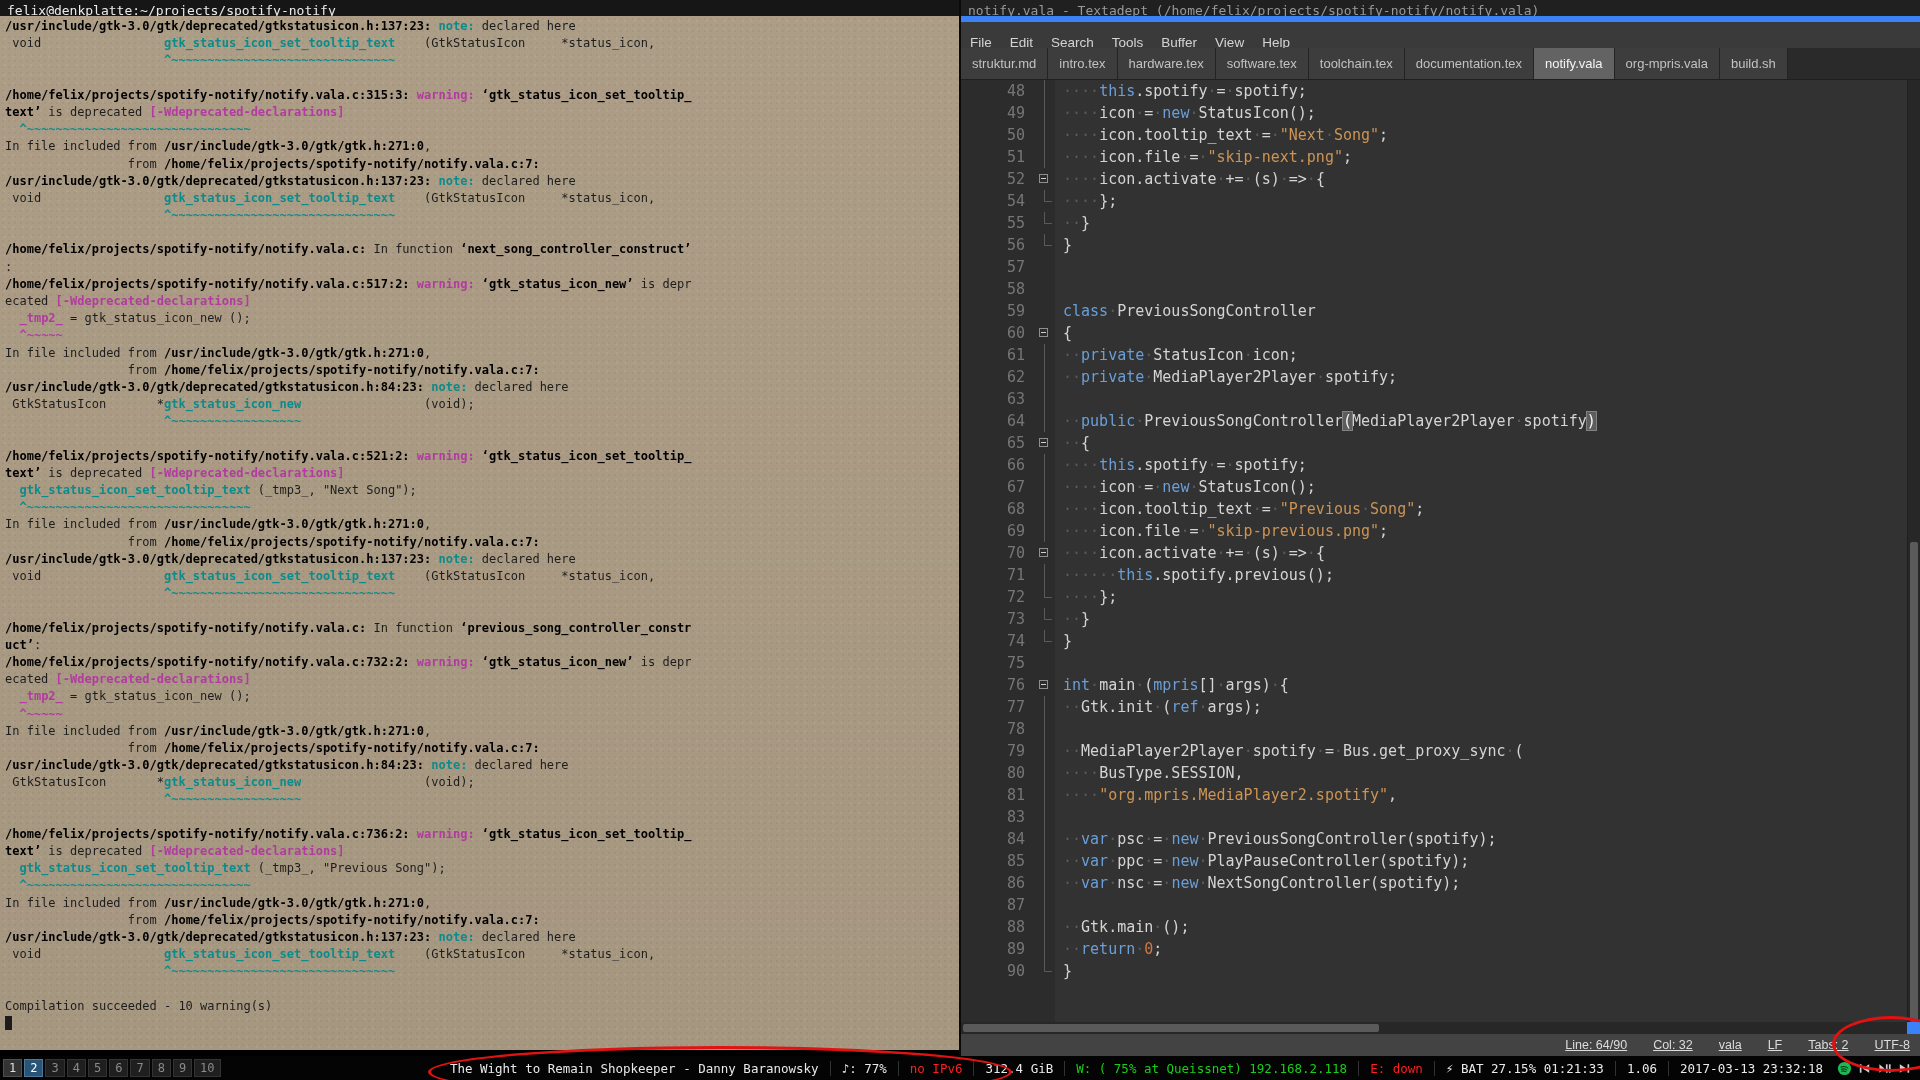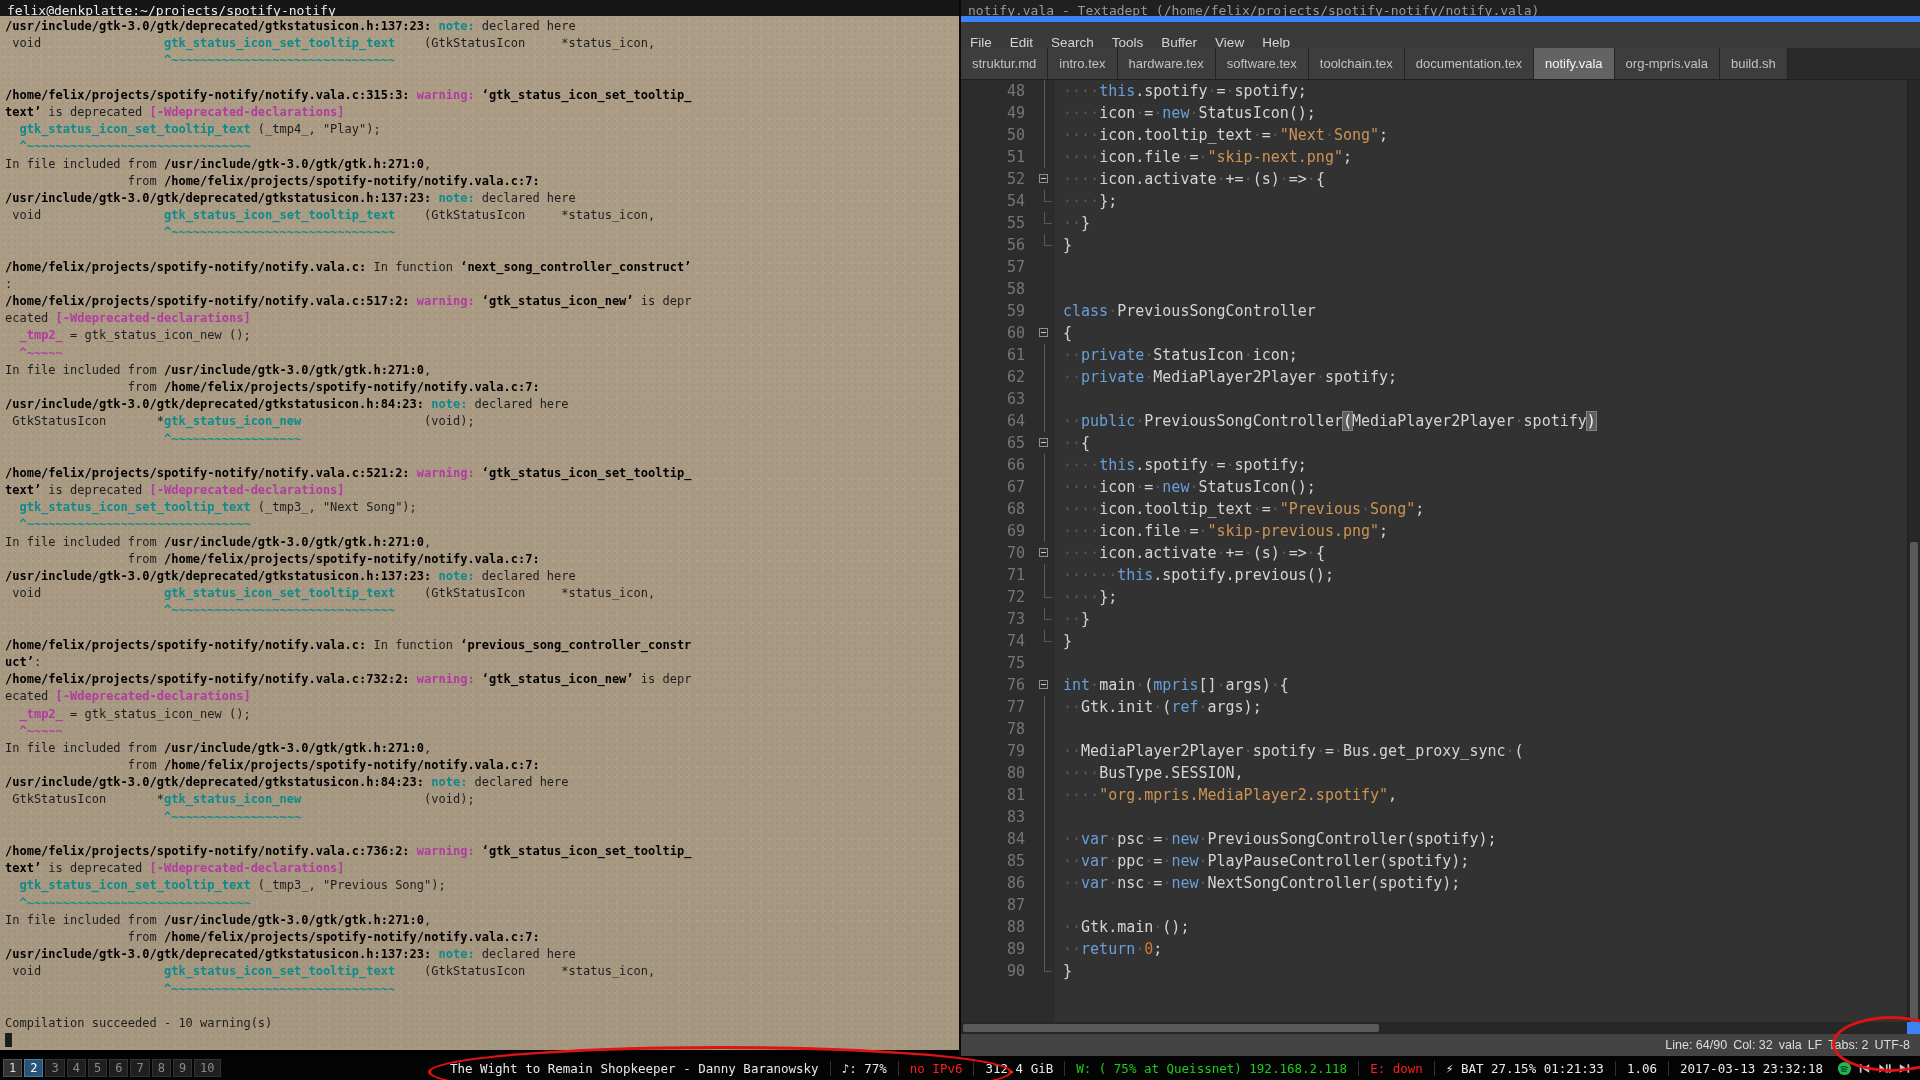--- a/index.html
+++ b/index.html
@@ -56,21 +56,21 @@
   .c-s{color:#cc9455;}
   .c-num{color:#cc7744;}
   .c-br{background:#5d5d5d;color:#f5f5f5;outline:1px solid #828282;}
   .ws{color:#5a5a5a;}
 
   #vscroll{position:absolute;right:0;top:80px;width:13px;height:942px;background:#272727;border-left:1px solid #1f1f1f;box-sizing:border-box;}
   #vthumb{position:absolute;left:2px;right:2px;top:49%;height:51%;background:#5a5a5a;border-radius:2px;}
   #hscroll{position:absolute;left:0;top:1022px;width:946px;height:12px;background:#272727;}
   #hthumb{position:absolute;left:2px;top:2px;height:8px;width:44%;background:#5a5a5a;border-radius:2px;}
   #ed-status{position:absolute;left:0;top:1034px;width:100%;height:22px;background:#434343;color:#dcdcdc;
-    font-size:12.5px;display:flex;justify-content:flex-end;align-items:center;gap:6px;box-sizing:border-box;padding:8px 10px;}
+    font-size:12.5px;display:flex;justify-content:flex-end;align-items:center;gap:26px;box-sizing:border-box;padding:8px 10px;text-decoration:underline;}
 
   
   #bar{position:absolute;left:0;top:1056px;width:1920px;height:24px;background:#040404;display:flex;align-items:center;
     font-family:"DejaVu Sans Mono","Liberation Mono",monospace;font-size:12.5px;color:#e2e2e2;box-sizing:border-box;padding:0 2px;}
   .ws-btn{height:18px;line-height:17px;padding:0 5px;margin:0 1px;border:1px solid #333;background:#1f1f1f;color:#8a8a8a;font-size:12px;box-sizing:border-box;}
   .ws-btn.focused{background:#285577;border-color:#4c7899;color:#fff;}
   .ws-btn.active{background:#333;border-color:#4f4f4f;color:#ddd;}
   #bar-status{margin-left:auto;display:flex;align-items:center;white-space:pre;}
   .seg{padding:0 11px;border-left:1px solid #323232;}
   .seg:first-child{border-left:none;}
@@ -89,21 +89,20 @@
 <div id="left">
   <div id="term-title" class="titlebar">felix@denkplatte:~/projects/spotify-notify</div>
   <div id="term-body">
     <div id="terminal-lines">
         <div class="tline"><span class="t-b">/usr/include/gtk-3.0/gtk/deprecated/gtkstatusicon.h:137:23:</span><span class="t-p"> </span><span class="t-n">note:</span><span class="t-p"> declared here</span></div>
         <div class="tline"><span class="t-p"> void                 </span><span class="t-c">gtk_status_icon_set_tooltip_text</span><span class="t-p">    (GtkStatusIcon     *status_icon,</span></div>
         <div class="tline"><span class="t-p">                      </span><span class="t-c">^~~~~~~~~~~~~~~~~~~~~~~~~~~~~~~~</span></div>
         <div class="tline"></div>
         <div class="tline"><span class="t-b">/home/felix/projects/spotify-notify/notify.vala.c:315:3:</span><span class="t-p"> </span><span class="t-w">warning:</span><span class="t-p"> </span><span class="t-b">‘gtk_status_icon_set_tooltip_</span></div>
         <div class="tline"><span class="t-b">text’</span><span class="t-p"> is deprecated </span><span class="t-w">[-Wdeprecated-declarations]</span></div>
-        <div class="tline"><span class="t-p">  </span><span class="t-c">gtk_status_icon_set_tooltip_text</span><span class="t-p"> (_tmp4_, "Play");</span></div>
         <div class="tline"><span class="t-p">  </span><span class="t-c">^~~~~~~~~~~~~~~~~~~~~~~~~~~~~~~~</span></div>
         <div class="tline"><span class="t-p">In file included from </span><span class="t-b">/usr/include/gtk-3.0/gtk/gtk.h:271:0</span><span class="t-p">,</span></div>
         <div class="tline"><span class="t-p">                 from </span><span class="t-b">/home/felix/projects/spotify-notify/notify.vala.c:7:</span></div>
         <div class="tline"><span class="t-b">/usr/include/gtk-3.0/gtk/deprecated/gtkstatusicon.h:137:23:</span><span class="t-p"> </span><span class="t-n">note:</span><span class="t-p"> declared here</span></div>
         <div class="tline"><span class="t-p"> void                 </span><span class="t-c">gtk_status_icon_set_tooltip_text</span><span class="t-p">    (GtkStatusIcon     *status_icon,</span></div>
         <div class="tline"><span class="t-p">                      </span><span class="t-c">^~~~~~~~~~~~~~~~~~~~~~~~~~~~~~~~</span></div>
         <div class="tline"></div>
         <div class="tline"><span class="t-b">/home/felix/projects/spotify-notify/notify.vala.c:</span><span class="t-p"> In function </span><span class="t-b">‘next_song_controller_construct’</span></div>
         <div class="tline"><span class="t-p">:</span></div>
         <div class="tline"><span class="t-b">/home/felix/projects/spotify-notify/notify.vala.c:517:2:</span><span class="t-p"> </span><span class="t-w">warning:</span><span class="t-p"> </span><span class="t-b">‘gtk_status_icon_new’</span><span class="t-p"> is depr</span></div>

